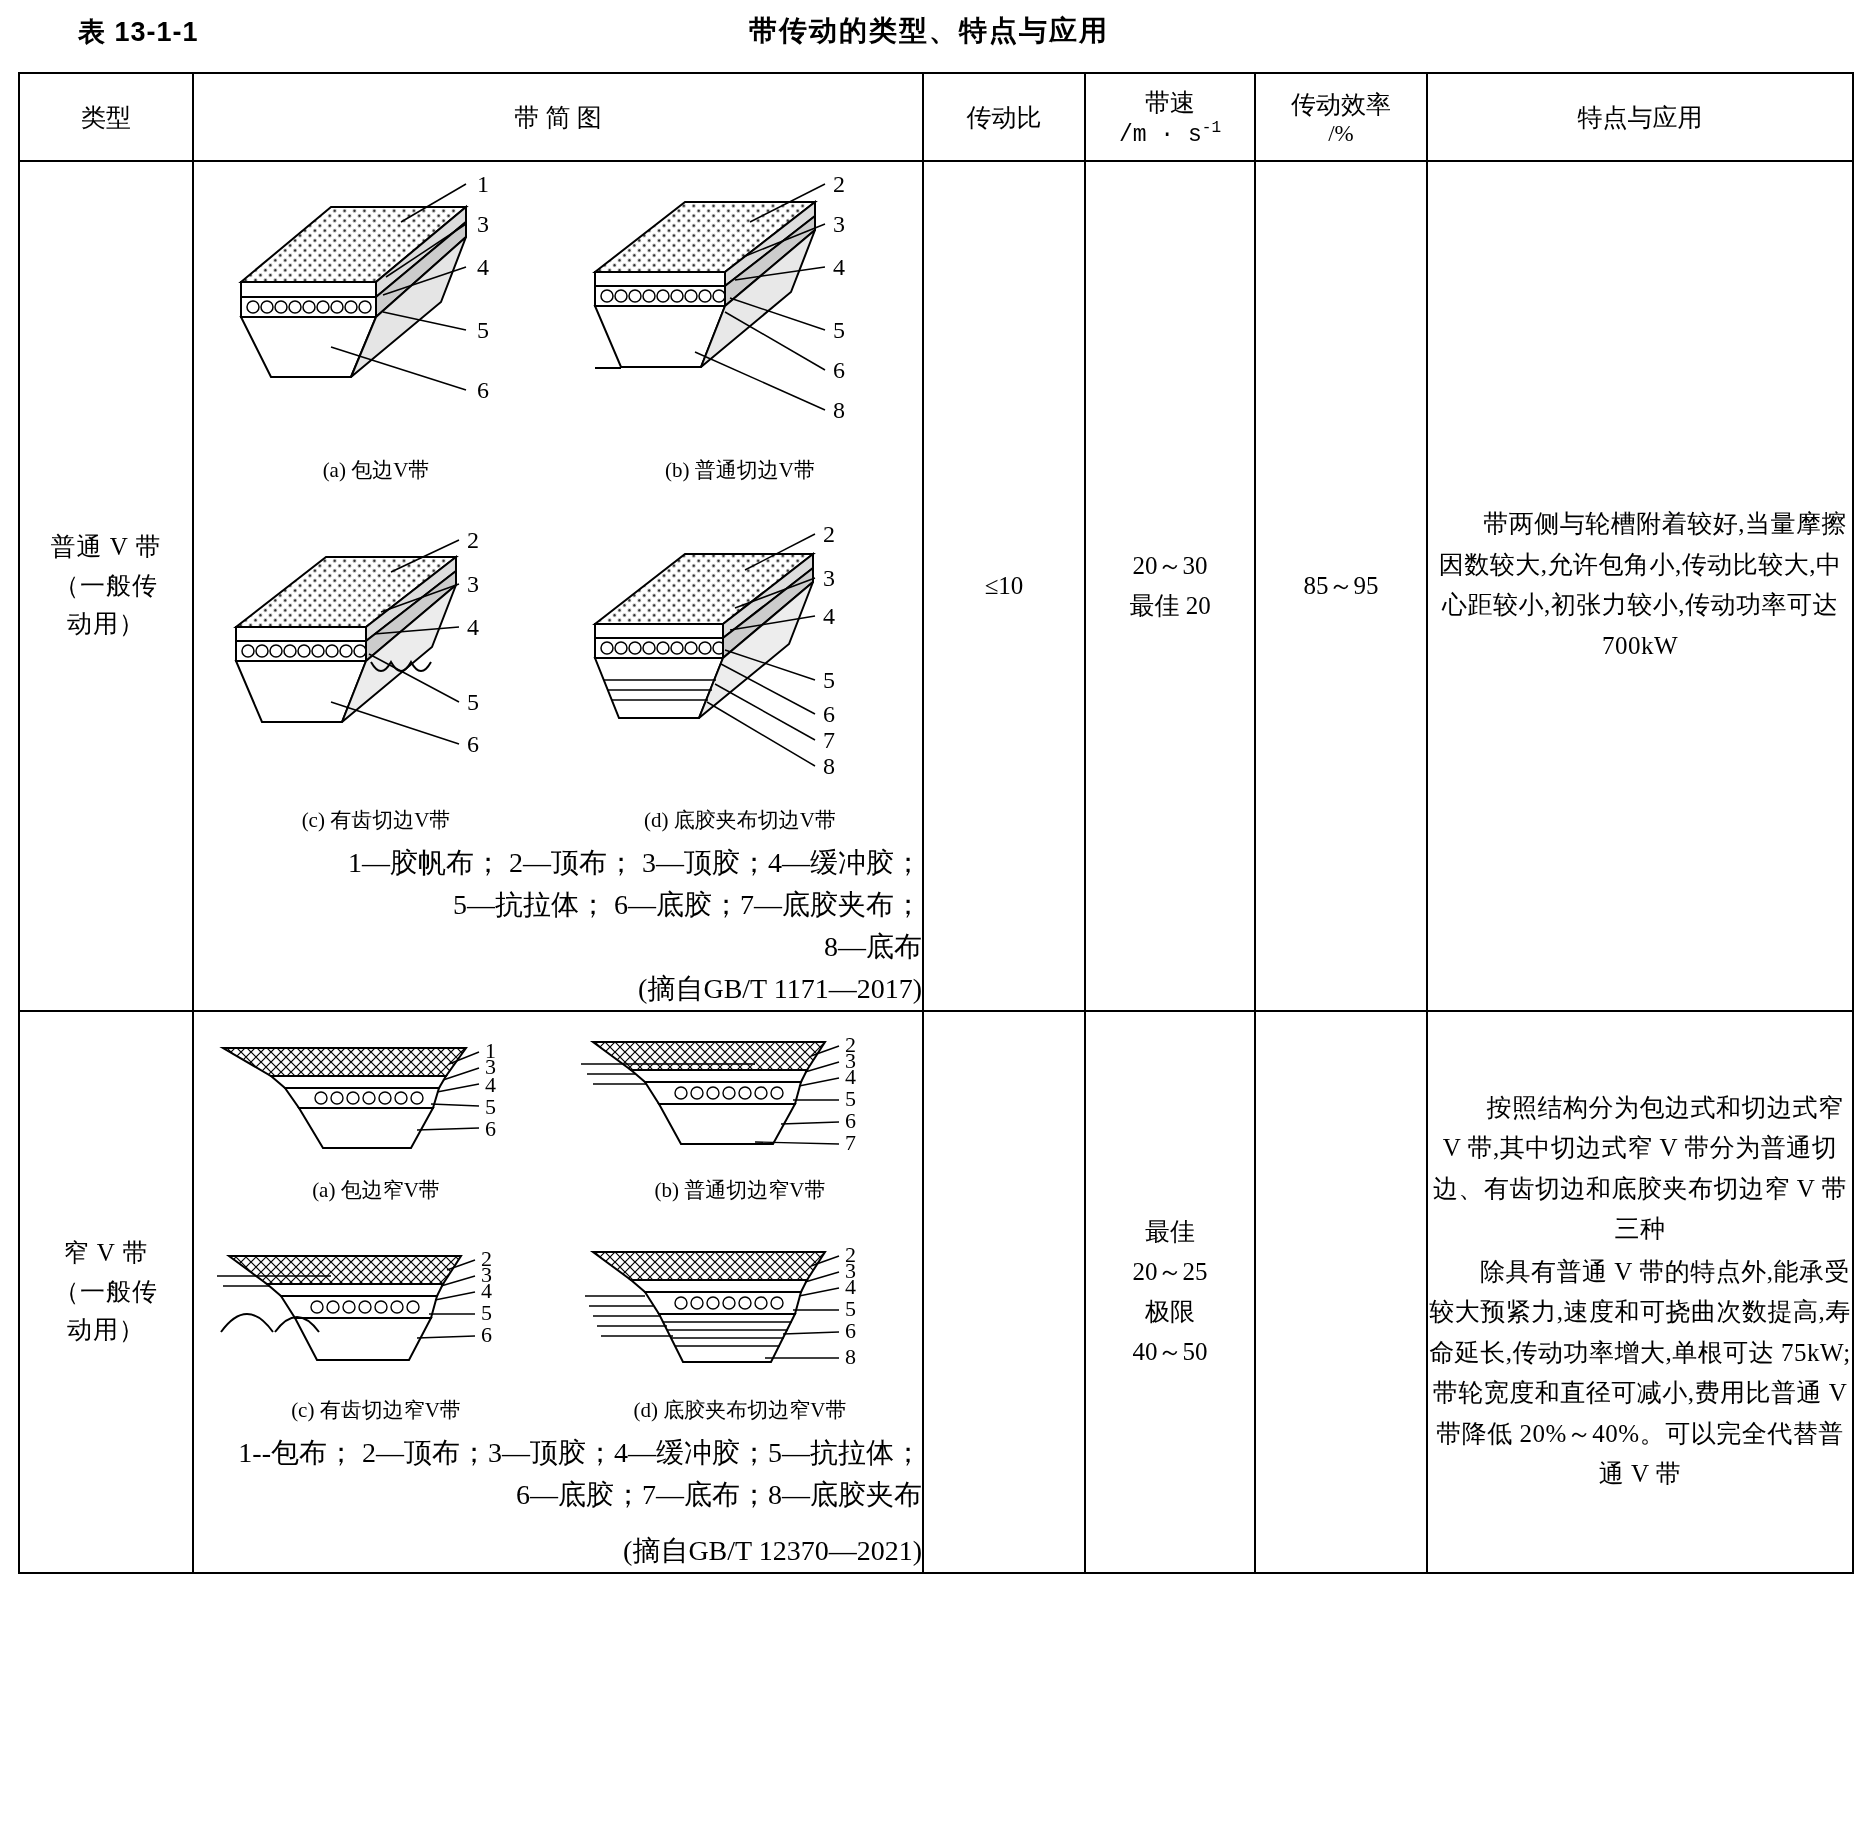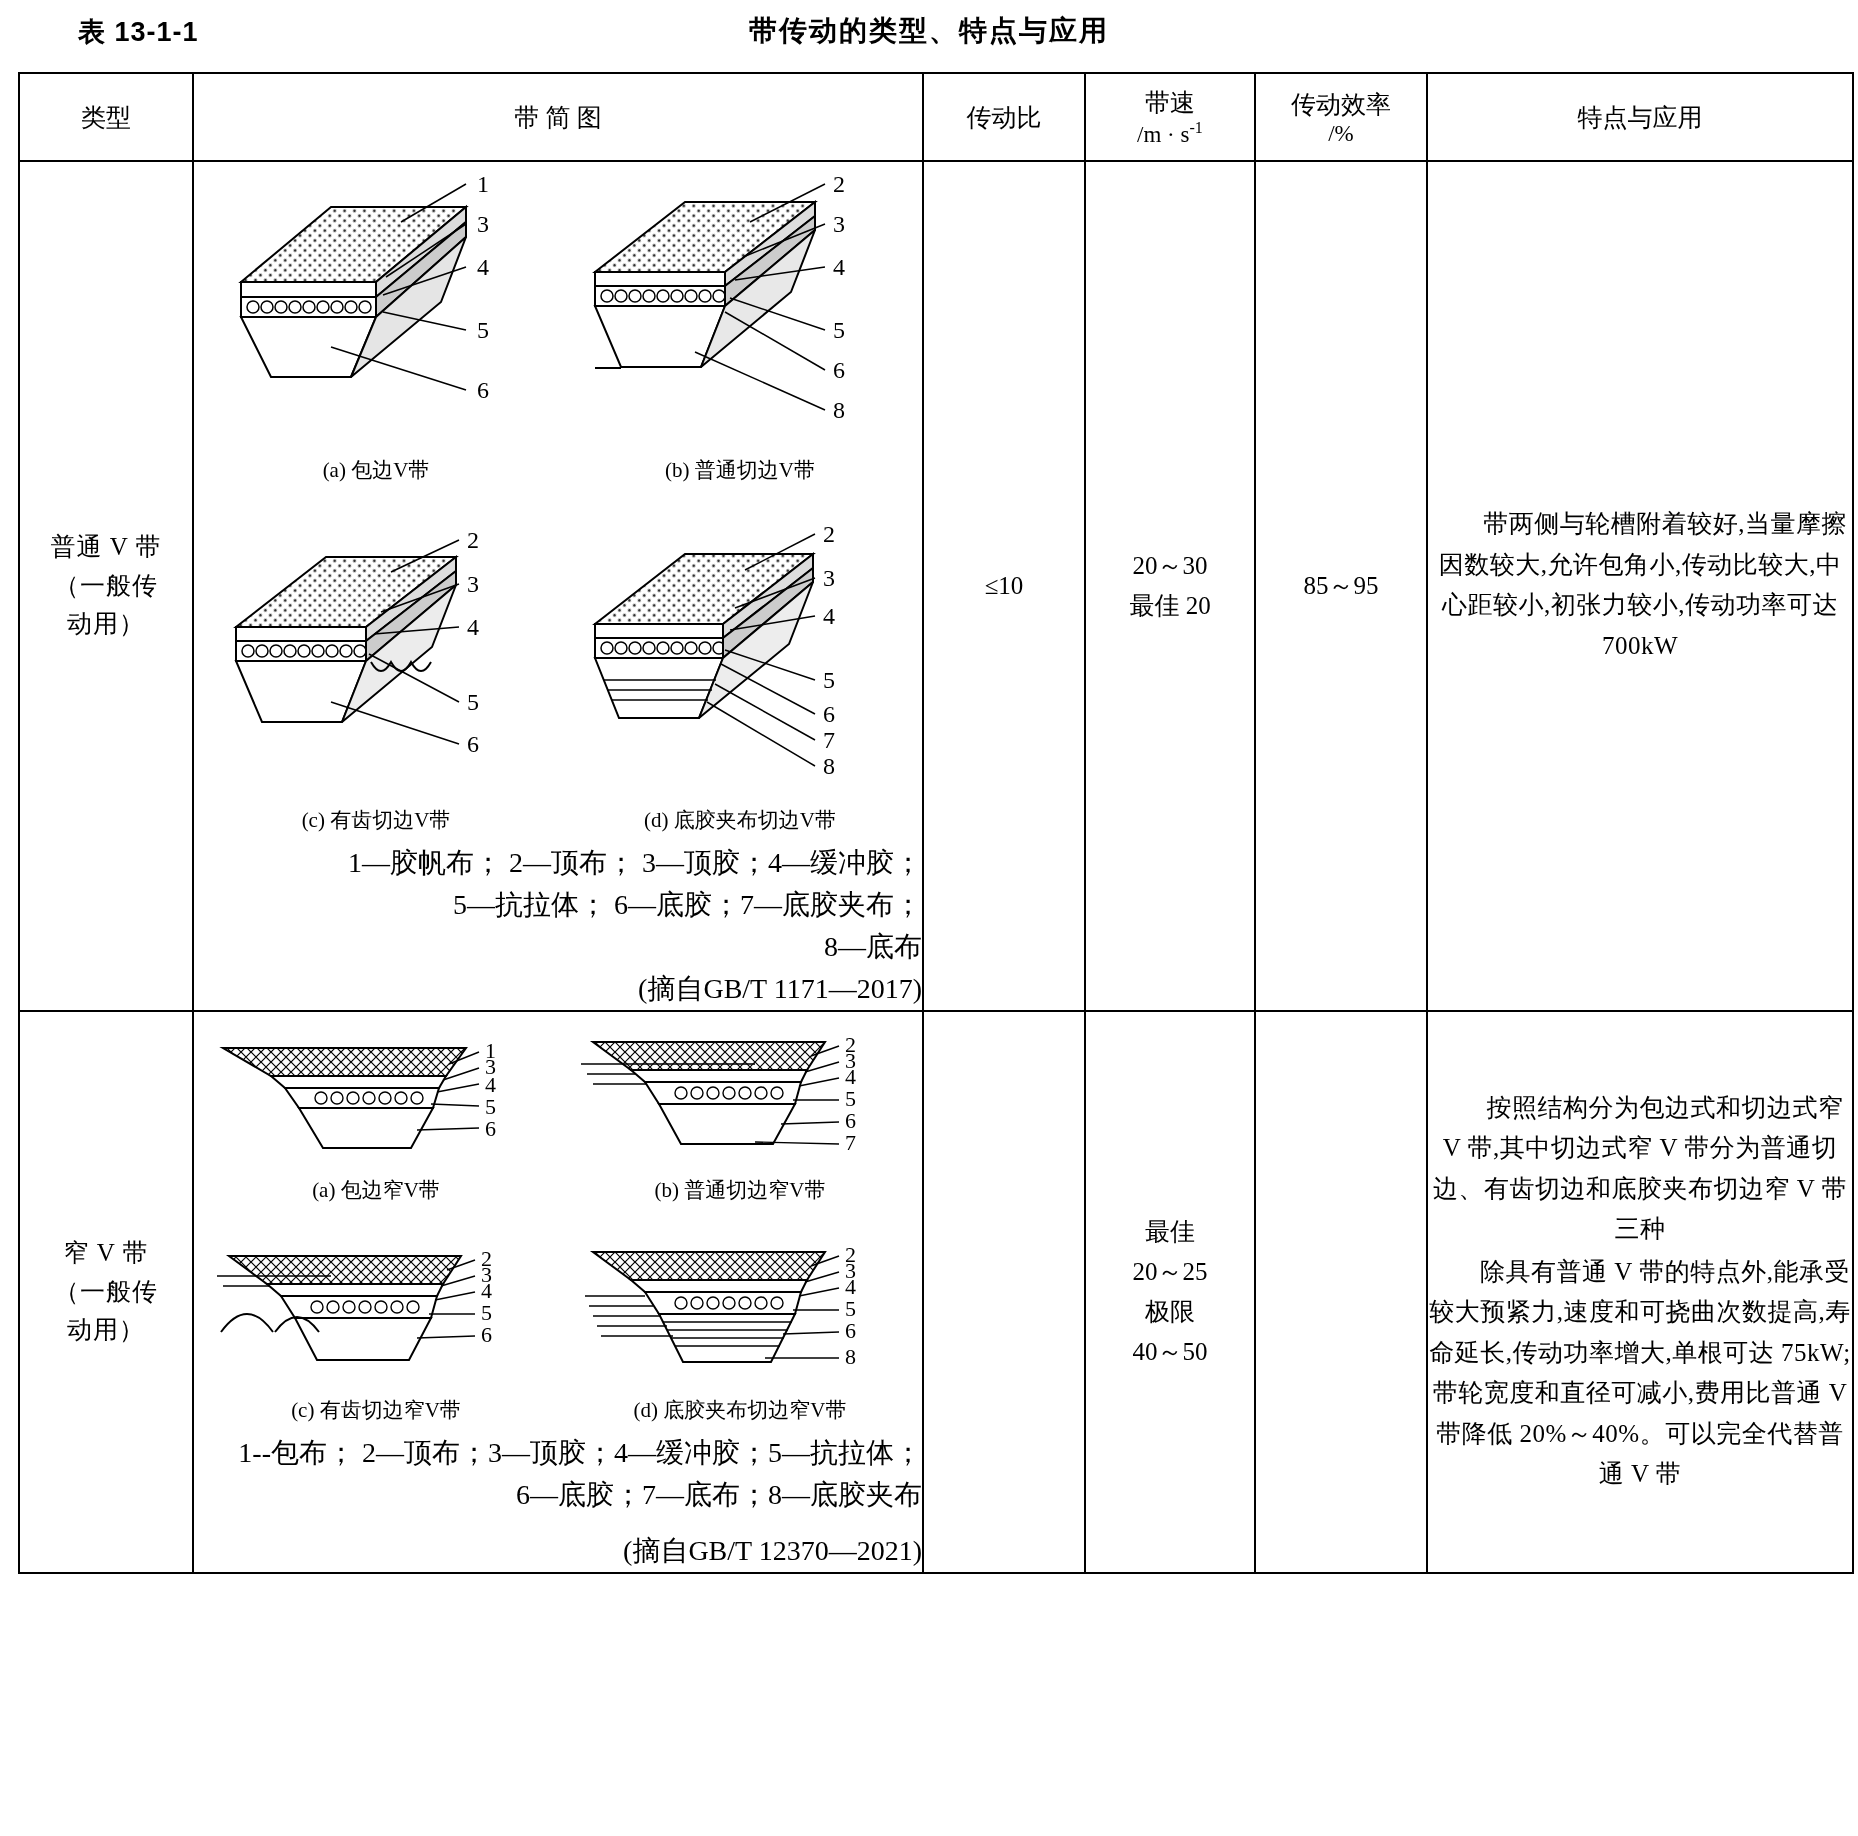--- a/index.html
+++ b/index.html
@@ -62,21 +62,21 @@
     font-size: 25px;
     padding: 0;
   }
   table.main thead th {
     height: 86px;
     font-weight: normal;
   }
   .hd-type   { width: 172px; margin-left: 37px; }
   .hd-dia    { width: 728px; }
   .hd-ratio  { width: 160px; margin-top: 32px; }
-  .hd-speed  { width: 168px; }
+  .hd-speed  { width: 168px; font-family: Liberation Mono, monospace; }
   .hd-eff    { width: 170px; border-radius: 32px; }
   .hd-feat   { width: 424px; }
 
   .hd-sp-line1 { display:block; }
   .hd-sp-line2 { display:block; font-size: 23px; }
   sup { font-size: 0.7em; }
 
   .cell-type {
     font-size: 25px;
     line-height: 1.55;

